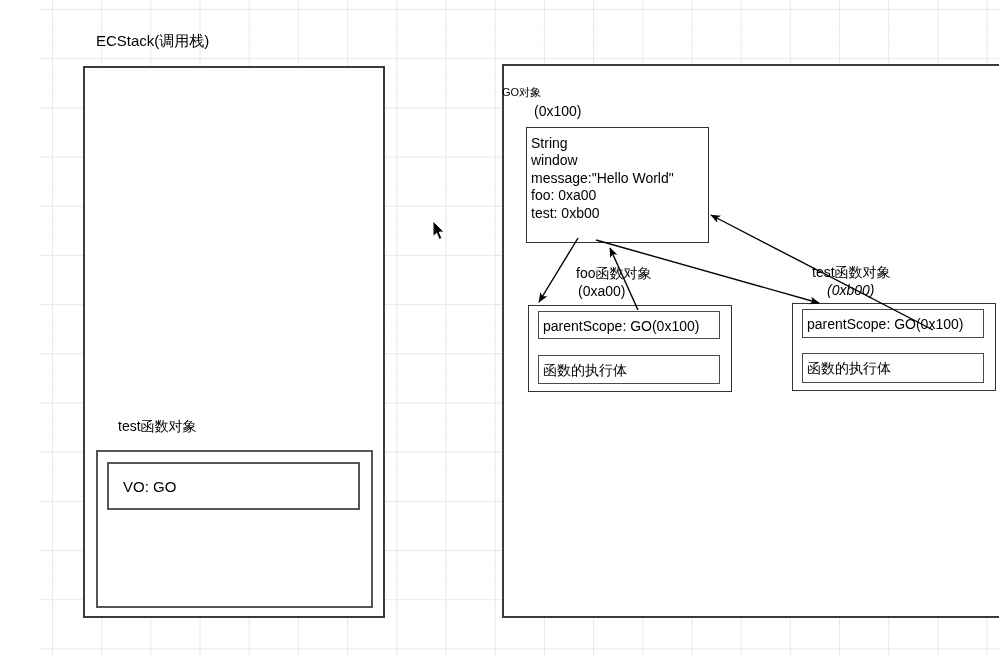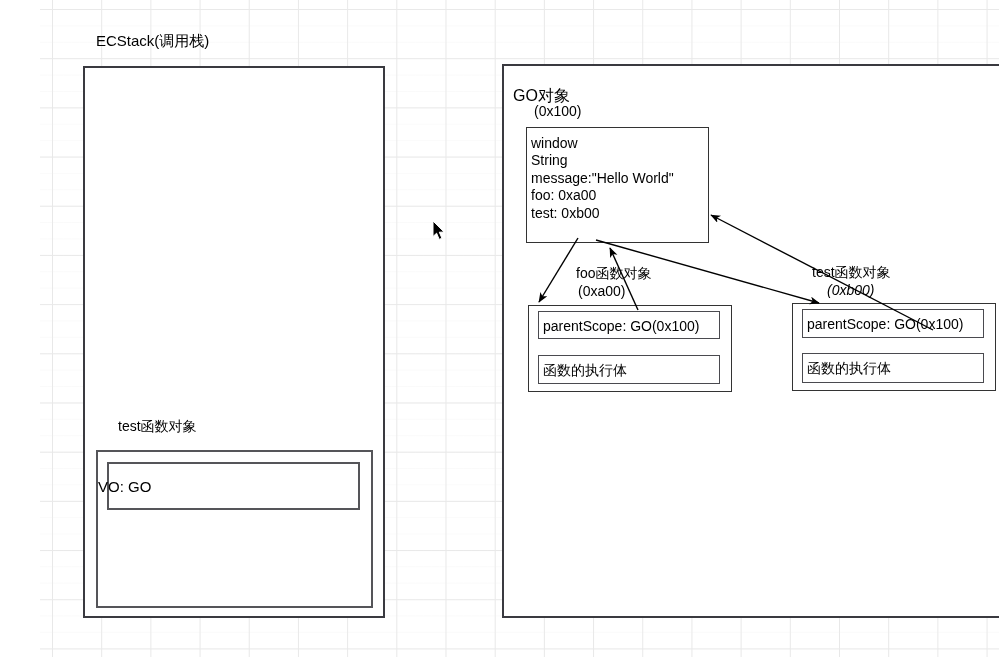--- a/index.html
+++ b/index.html
@@ -93,32 +93,32 @@
 
   <div class="label" style="left:56px; top:32px; font-size:15px;">ECStack(调用栈)</div>
 
   <div class="box outer-stack" style="left:43px; top:66px; width:302px; height:552px;"></div>
 
   <div class="label" style="left:78px; top:418px; font-size:14px;">test函数对象</div>
 
   <div class="box thin-box-dark" style="left:56px; top:450px; width:277px; height:158px;"></div>
 
   <div class="box thin-box-dark" style="left:67px; top:462px; width:253px; height:48px;"></div>
-  <div class="txt" style="left:58px; top:478px; font-size:15px;">VO: GO</div>
+  <div class="txt" style="left:83px; top:478px; font-size:15px;">VO: GO</div>
 
   <div class="box outer-right" style="left:462px; top:64px; width:545px; height:554px;"></div>
 
-  <div class="label" style="left:473px; top:86px; font-size:16px;">GO对象</div>
+  <div class="label" style="left:462px; top:86px; font-size:11px;">GO对象</div>
   <div class="label" style="left:494px; top:103px; font-size:14px;">(0x100)</div>
 
   <div class="box plain-box" style="left:486px; top:127px; width:183px; height:116px;"></div>
 
   <div style="position:absolute; left:491px; top:135px; width:175px;">
+    <div class="txt" style="position:static; font-size:14px; line-height:17.4px;">String</div>
     <div class="txt" style="position:static; font-size:14px; line-height:17.4px;">window</div>
-    <div class="txt" style="position:static; font-size:14px; line-height:17.4px;">String</div>
     <div class="txt" style="position:static; font-size:14px; line-height:17.4px;">message:"Hello World"</div>
     <div class="txt" style="position:static; font-size:14px; line-height:17.4px;">foo: 0xa00</div>
     <div class="txt" style="position:static; font-size:14px; line-height:17.4px;">test: 0xb00</div>
   </div>
 
   <div class="label" style="left:536px; top:265px; font-size:14px;">foo函数对象</div>
   <div class="label" style="left:538px; top:283px; font-size:14px;">(0xa00)</div>
 
   <div class="box plain-box" style="left:488px; top:305px; width:204px; height:87px;"></div>
   <div class="box thin-box" style="left:498px; top:311px; width:182px; height:28px;"></div>

